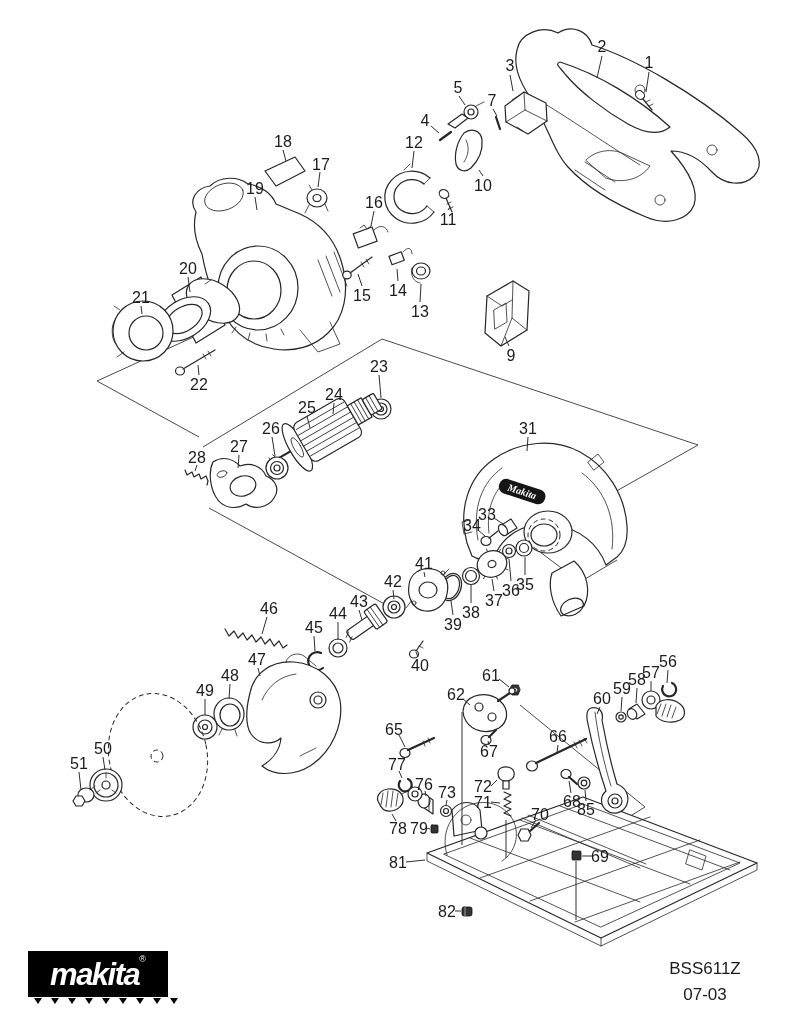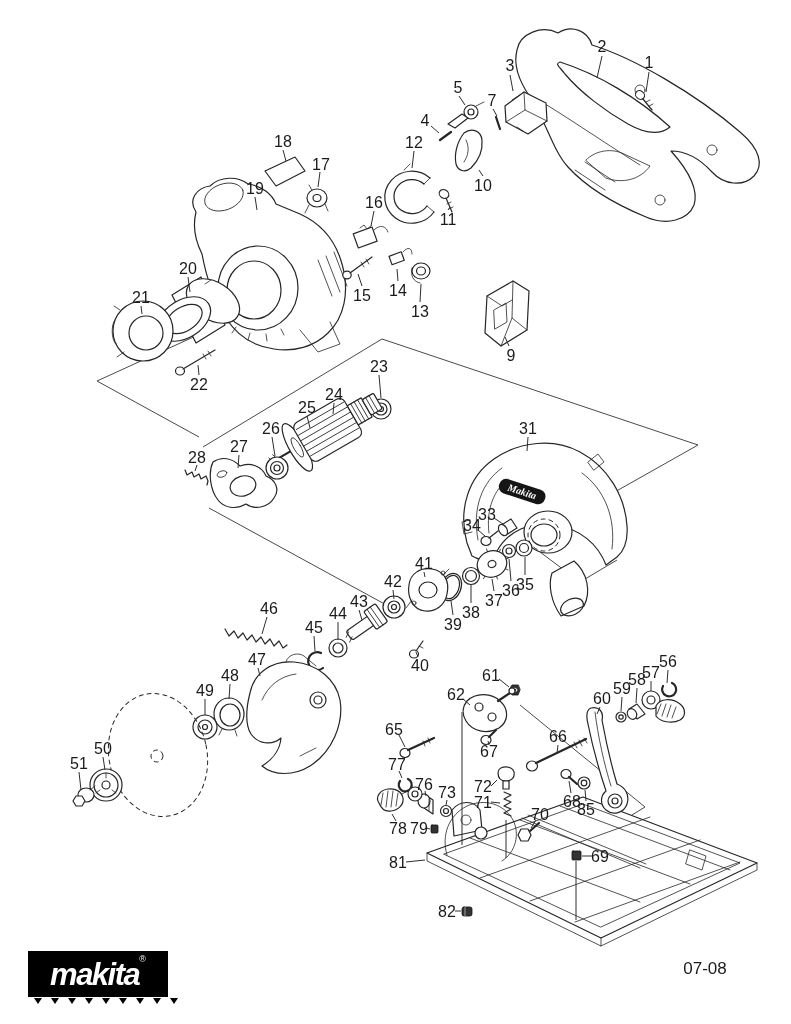--- a/index.html
+++ b/index.html
@@ -562,15 +562,16 @@
       <div class="tooth"></div>
       <div class="tooth"></div>
       <div class="tooth"></div>
     <div class="tooth"></div>
       <div class="tooth"></div>
       <div class="tooth"></div>
       <div class="tooth"></div>
       <div class="tooth"></div>
   </div>
   <div class="title-block">
-    <div>07-08</div>
+    <div>BSS611Z</div>
+    <div>07-03</div>
   </div>
 </div>
 
 </body></html>

